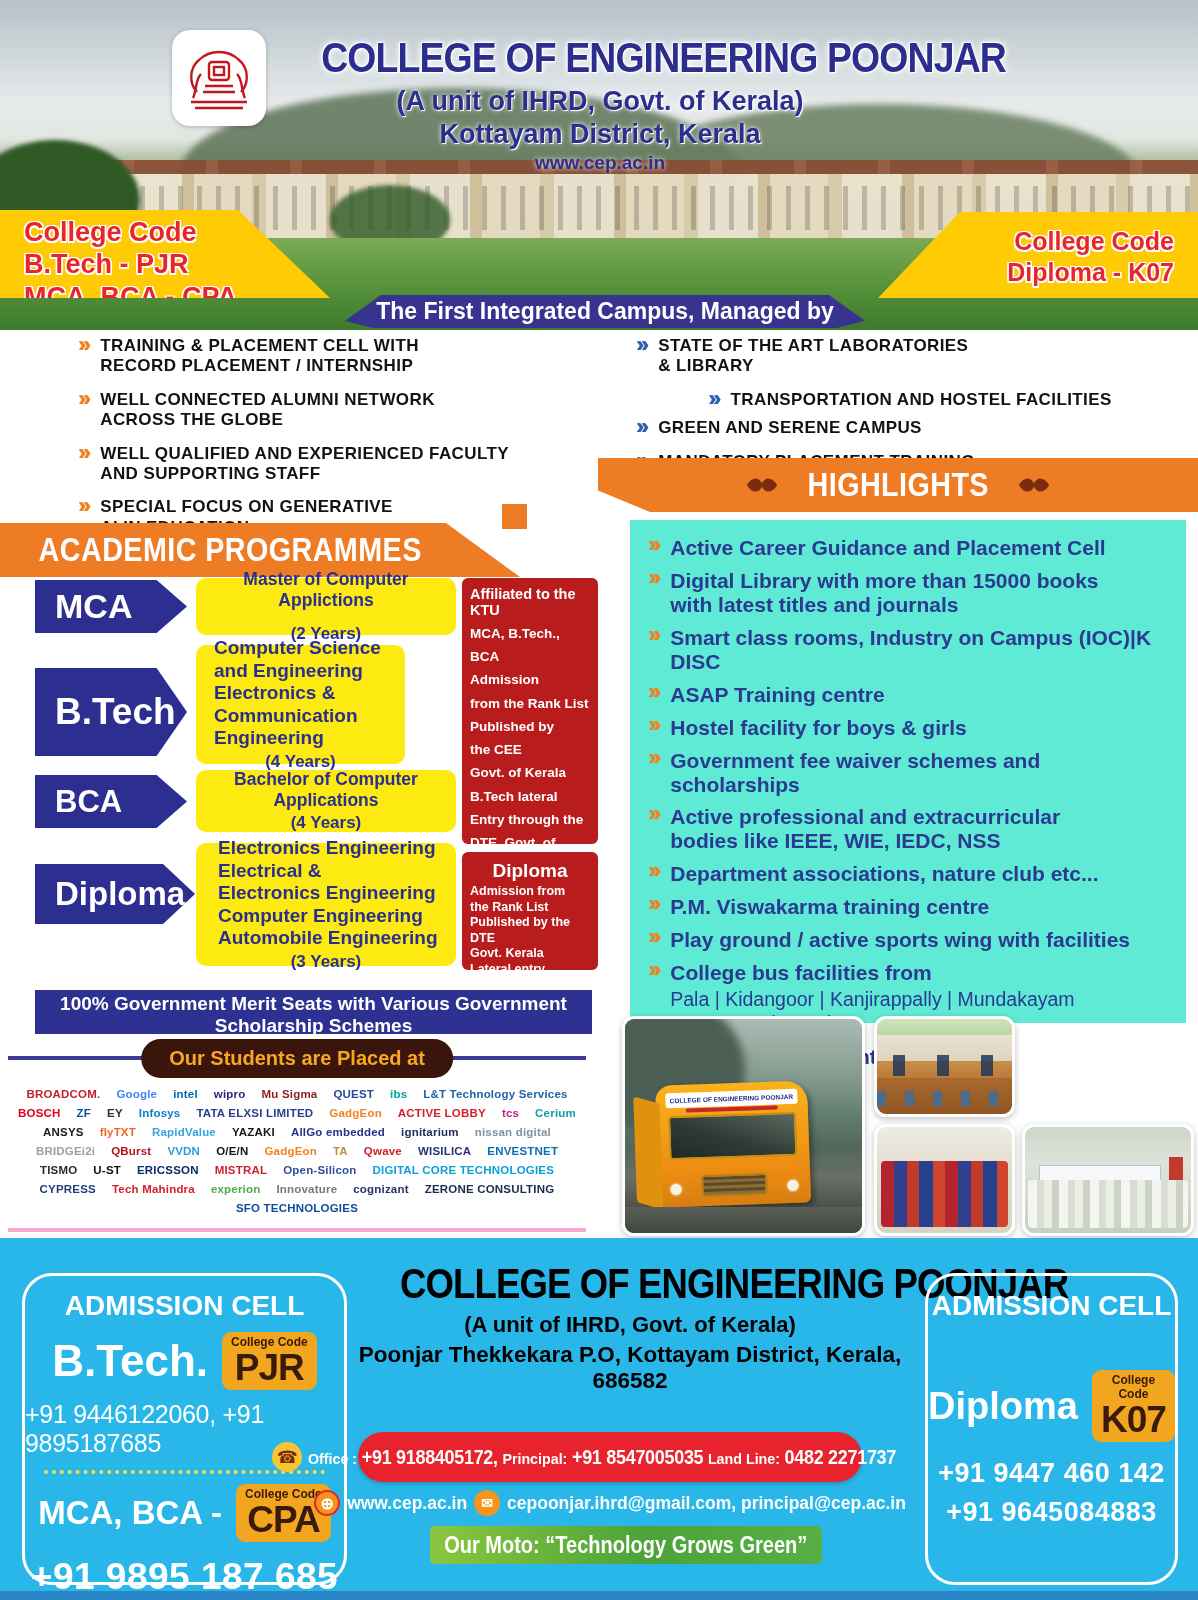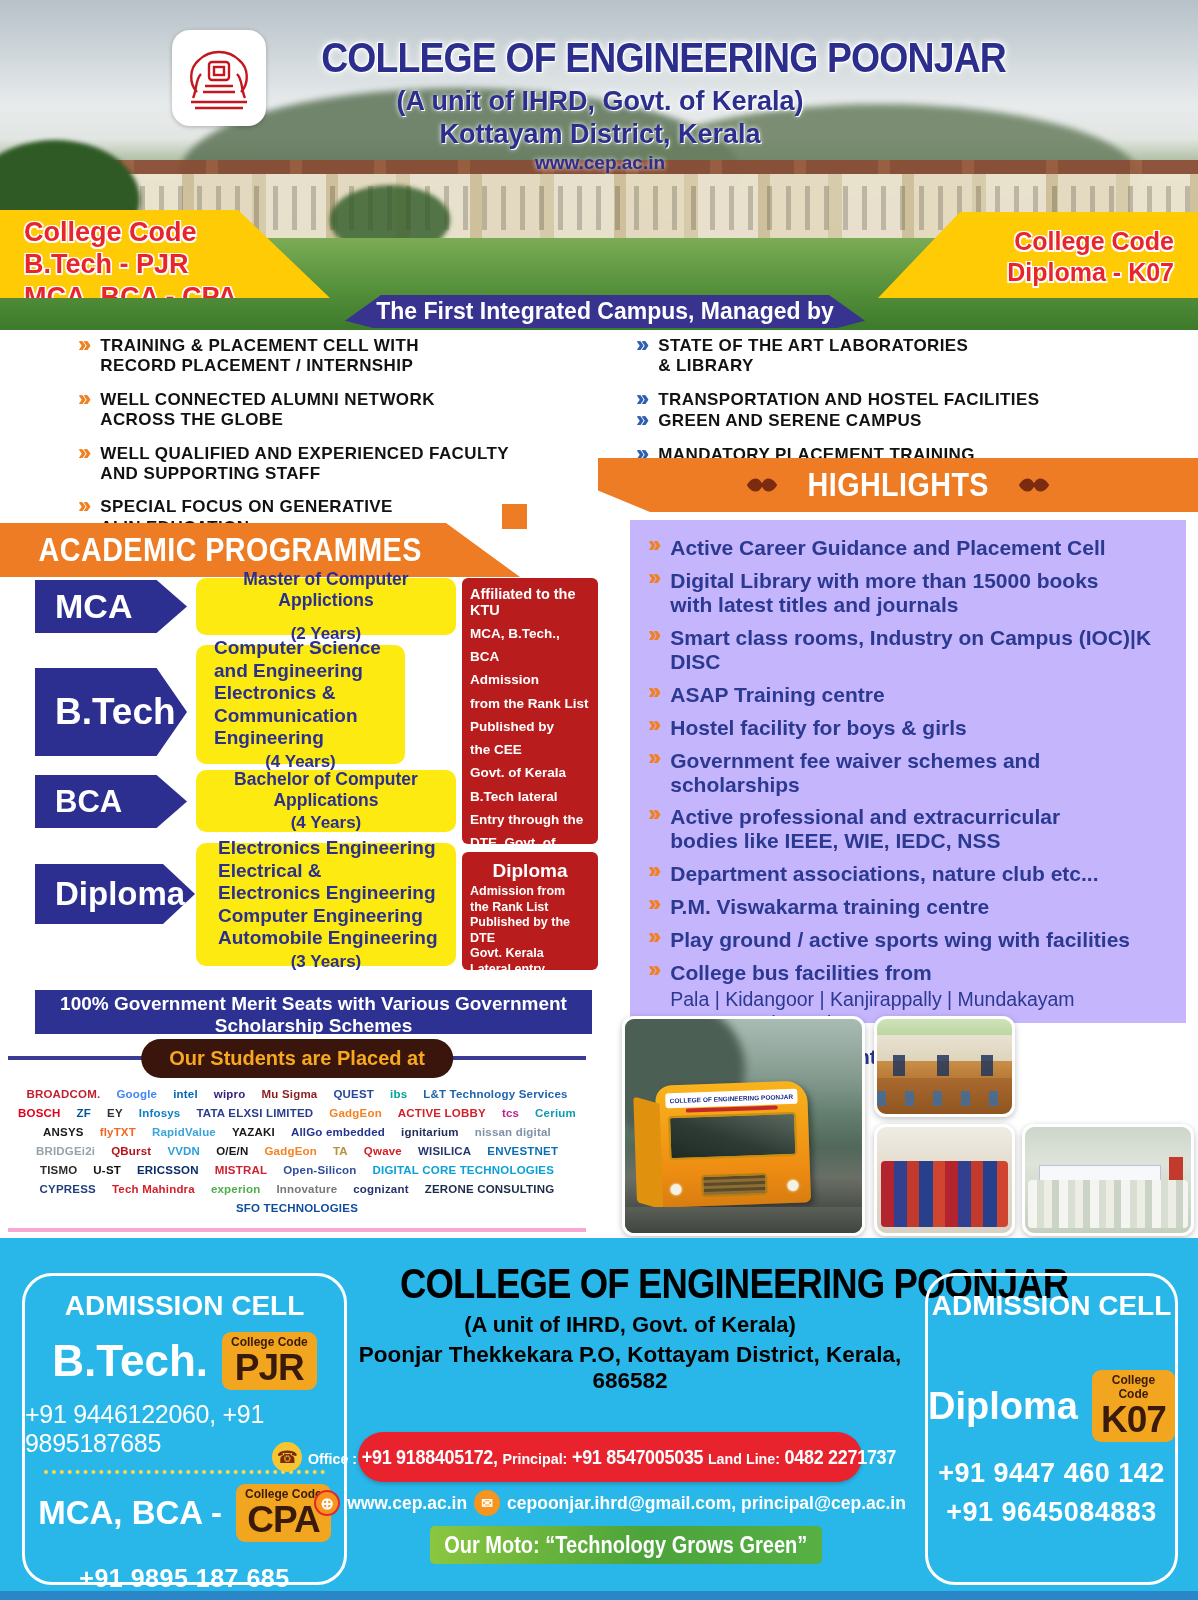--- a/index.html
+++ b/index.html
@@ -44,21 +44,21 @@
 
   .ihrd-ribbon { position:absolute; top:295px; left:345px; width:520px; height:33px; background:#37338f;
     color:#fff; font-size:23px; font-weight:700; text-align:center; line-height:33px;
     clip-path:polygon(36px 0,484px 0,100% 78%,492px 100%,28px 100%,0 78%); }
 
   
   .feat-list { position:absolute; list-style:none; }
   .fl-left  { top:336px; left:78px;  width:530px; }
   .fl-right { top:336px; left:636px; width:548px; }
   .feat { display:flex; margin-bottom:13px; }
-  .fl-right .feat.tight { margin-bottom:1px; }
+  .fl-right .feat.tight { margin-bottom:8px;justify-content:center; }
   .chev { font-weight:800; font-size:22px; line-height:1; margin:-2px 10px 0 0; }
   .chev:before { content:"»"; }
   .chev-o { color:#f08022; text-shadow:1px 0 0 #f08022; }
   .chev-b { color:#2f5fb0; text-shadow:1px 0 0 #2f5fb0; }
   .feat-text { font-size:17px; font-weight:800; color:#121212; line-height:1.2; letter-spacing:.4px; }
 
   
   .sec-banner { position:absolute; background:#ee7c24; display:flex; align-items:center; justify-content:center; gap:12px; }
   .sec-title { color:#fff; font-weight:800; font-size:33px; letter-spacing:.5px; }
   .banner-academic { top:523px; left:0; width:520px; height:54px; clip-path:polygon(0 0,446px 0,520px 100%,0 100%); padding-right:60px;}
@@ -90,21 +90,21 @@
   .ktu-title { font-size:14.5px; font-weight:800; }
   .ktu-body { font-size:13.5px; font-weight:700; line-height:1.72; margin-top:4px; }
   #diploma-note { left:462px; top:852px; width:136px; height:118px; }
   .dn-title { font-size:19px; font-weight:800; text-align:center; }
   .dn-body { font-size:12.5px; font-weight:700; line-height:1.24; margin-top:2px; }
 
   .scholarship { position:absolute; left:35px; top:990px; width:557px; height:44px; background:#2d3192;
     color:#fff; font-size:19px; font-weight:700; text-align:center; line-height:1.18; padding-top:3px; }
 
   
-  .hl-panel { position:absolute; left:630px; top:520px; width:556px; height:503px; background:#c4b5fd;
+  .hl-panel { position:absolute; left:630px; top:520px; width:556px; height:503px; background:#5eead4;
     padding:16px 10px 6px 18px; }
   .hl-list { list-style:none; }
   .hl-item { display:flex; margin-bottom:9px; }
   .hl-text { font-size:21px; font-weight:800; color:#2b3990; line-height:1.14; }
   .hl-routes { font-size:19.5px; font-weight:400; color:#2b3990; line-height:1.25; margin-top:2px; }
 
   
   .placed-panel { position:absolute; left:8px; top:1056px; width:578px; height:176px; background:#fff;
     border-top:4px solid #3b3a94; border-bottom:4px solid #f9a8d4; }
   .placed-pill { position:absolute; left:50%; top:-19px; transform:translateX(-50%); background:#3a150b;
@@ -167,21 +167,21 @@
   .adm-right { left:925px; top:35px; width:253px; height:312px; }
   .adm-title { font-size:28px; font-weight:800; margin-top:14px; }
   .adm-row { display:flex; align-items:center; gap:14px; margin-top:10px; }
   .adm-course { font-size:44px; font-weight:800; }
   .adm-course2 { font-size:33px; font-weight:800; }
   .code-badge { background:#f2a51e; border-radius:9px; padding:3px 9px 4px; text-align:center; color:#3a1a0a; }
   .cb-label { font-size:12px; font-weight:800; }
   .cb-code { font-size:37px; font-weight:800; line-height:1; letter-spacing:-1px; }
   .adm-phones { font-size:25px; font-weight:400; margin-top:10px; letter-spacing:-.3px; }
   .adm-dots { width:88%; border-top:4px dotted #ffd94a; margin-top:12px; }
-  .adm-phone-big { font-size:25px; font-weight:800; margin-top:22px; letter-spacing:.5px; }
+  .adm-phone-big { font-size:37px; font-weight:800; margin-top:14px; letter-spacing:.5px; }
   .adm-right .adm-row { margin-top:48px; }
   .adm-right .adm-course { font-size:38px; }
   .adm-right .adm-phone-list { font-size:27px; font-weight:800; line-height:1.45; margin-top:12px; text-align:center; letter-spacing:.5px; }
 
   .f-center { position:absolute; left:350px; top:22px; width:560px; text-align:center; color:#000; }
   .fc-title { font-size:42px; font-weight:800; letter-spacing:-1px; }
   .fc-sub { font-size:22px; font-weight:800; margin-top:4px; }
   .fc-addr { font-size:22.5px; font-weight:800; margin-top:4px; }
   .fc-redbar { position:absolute; left:358px; top:194px; width:504px; height:50px; background:#e8232e; border-radius:25px;
     display:flex; align-items:center; justify-content:center; gap:6px; color:#fff; box-shadow:0 2px 4px rgba(0,0,0,.2); }

